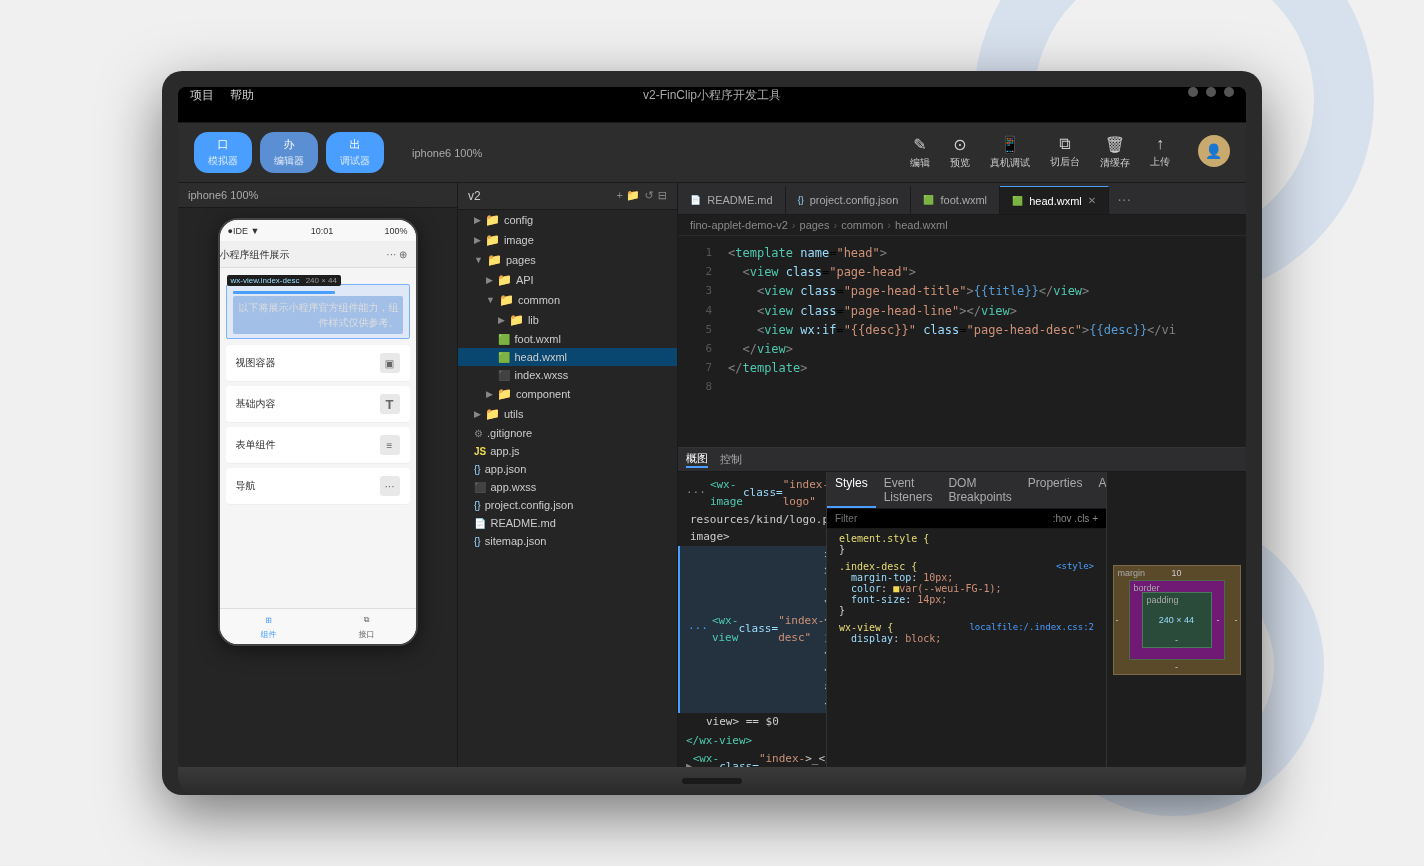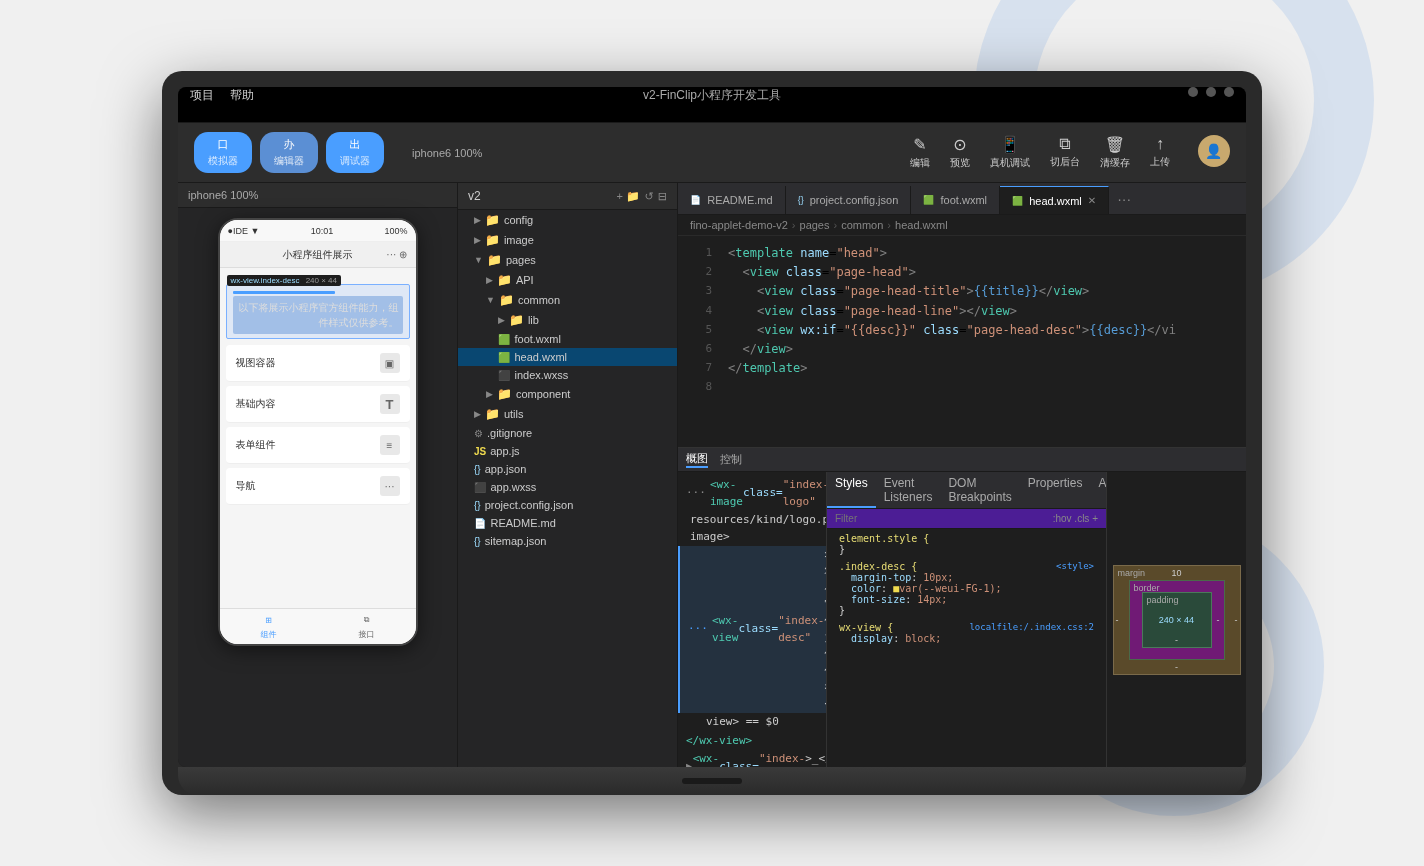--- a/index.html
+++ b/index.html
@@ -208,21 +208,21 @@
       padding: 0 8px;
       font-size: 9px;
       color: #333;
       border-bottom: 1px solid #eee;
     }
     .phone-nav-bar {
       background: #f0f0f0;
       height: 26px;
       display: flex;
       align-items: center;
-      justify-content: center;
+      justify-content: flex-start;
       font-size: 10px;
       color: #333;
       font-weight: 500;
       border-bottom: 1px solid #ddd;
       position: relative;
     }
     .phone-nav-dots {
       position: absolute;
       right: 8px;
       font-size: 10px;
@@ -322,21 +322,21 @@
     .file-tree-panel {
       width: 220px;
       background: #252526;
       border-right: 1px solid #1a1a1a;
       overflow-y: auto;
       flex-shrink: 0;
     }
     .file-tree-header {
       padding: 6px 10px;
       display: flex;
-      align-items: flex-end;
+      align-items: flex-start;
       gap: 24px;
       font-size: 12px;
       color: #ccc;
       background: #2d2d2d;
       border-bottom: 1px solid #1a1a1a;
     }
     .file-tree-icons {
       display: flex;
       gap: 4px;
       margin-left: auto;
@@ -510,21 +510,21 @@
     .styles-tab {
       padding: 4px 8px;
       color: #aaa;
       cursor: pointer;
     }
     .styles-tab.active { color: white; border-bottom: 2px solid #4a9eff; }
     .styles-filter {
       padding: 4px 8px;
       font-size: 10px;
       color: #aaa;
-      background: #4c1d95;
+      background: #000000;
       border-bottom: 1px solid #1a1a1a;
       display: flex;
       align-items: center;
       gap: 8px;
     }
     .styles-filter-input {
       flex: 1;
       background: transparent;
       border: none;
       color: #aaa;

